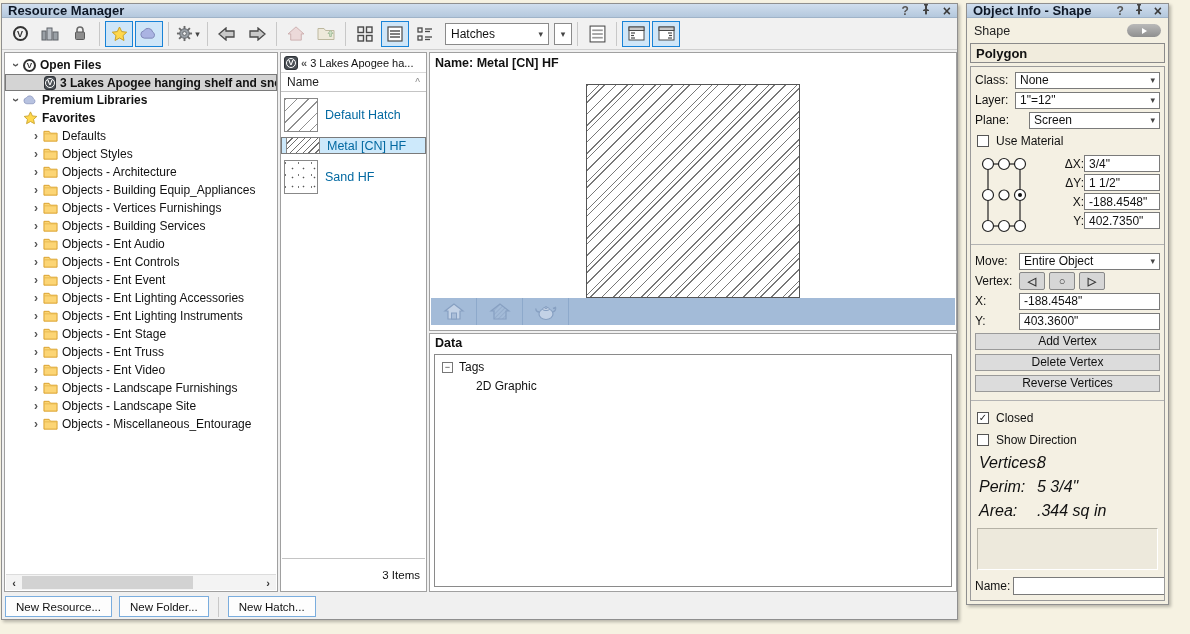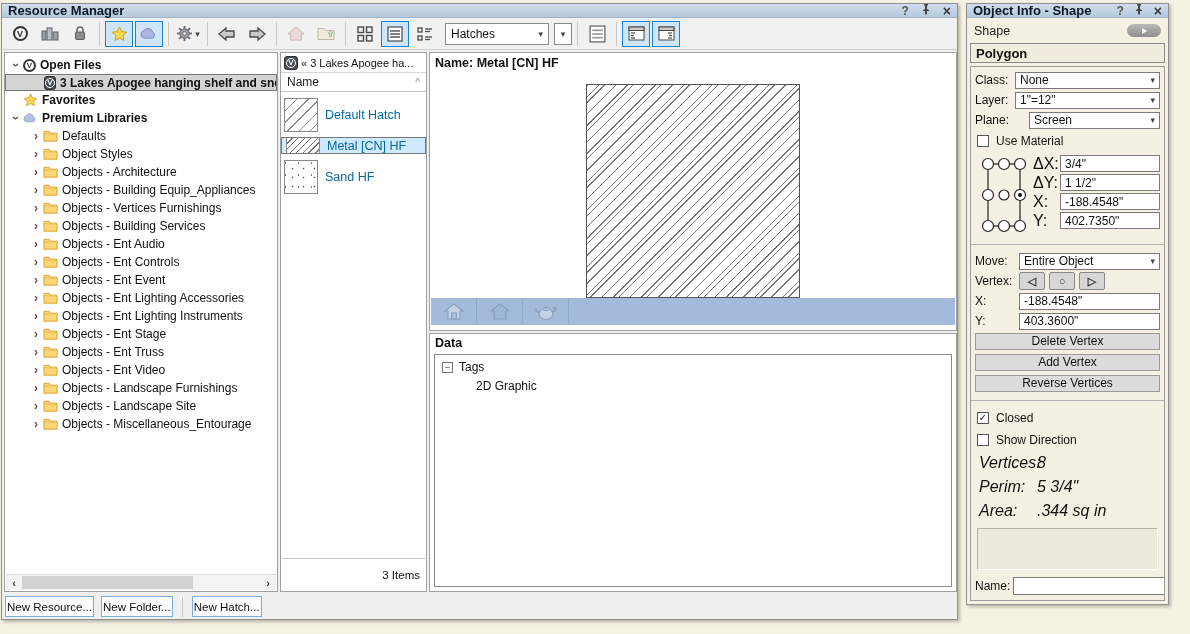--- a/index.html
+++ b/index.html
@@ -66,21 +66,21 @@
   .pv-sep { width:1px; height:27px; background:#8da9cb; }
 
   .data-panel { left:427px; top:283px; width:528px; bottom:2px; }
   .data-title { padding:2px 5px; font-weight:bold; font-size:12.5px; }
   .data-inner { position:absolute; left:4px; right:4px; top:20px; bottom:4px; border:1px solid #8a8a8a; background:#fff; padding:5px 7px; }
   .tagrow { display:flex; align-items:center; gap:6px; font-size:12px; }
   .minusbox { width:11px; height:11px; border:1px solid #777; display:inline-flex; align-items:center; justify-content:center; font-size:9px; line-height:1; color:#333; background:#fff; }
   .tagchild { margin:5px 0 0 34px; font-size:12px; }
 
   .rm-footer { height:25px; flex:0 0 auto; display:flex; align-items:center; padding:0 3px; gap:7px; background:#f0f0f0; }
-  .fbtn { height:21px; padding:0 1px; background:#fdfdfd; border:1px solid #7aadde; font-size:11.5px; display:flex; align-items:center; font-family:"Liberation Sans",sans-serif; }
+  .fbtn { height:21px; padding:0 10px; background:#fdfdfd; border:1px solid #7aadde; font-size:11.5px; display:flex; align-items:center; font-family:"Liberation Sans",sans-serif; }
   .fsep { width:1px; height:20px; background:#c8c8c8; margin:0 2px; }
 
   
   .oi { left:966px; top:3px; width:203px; height:602px; background:#f4f0e2; }
   .shape-row { height:25px; display:flex; align-items:center; padding:0 7px; flex:0 0 auto; }
   .shape-row .lbl { font-size:12.5px; color:#222; }
   .pill { margin-left:auto; width:34px; height:13px; border-radius:7px; background:linear-gradient(#b9b9b9,#8f8f8f); display:flex; align-items:center; justify-content:center; }
   .pill .tri { width:0; height:0; border-left:5px solid #fff; border-top:3.5px solid transparent; border-bottom:3.5px solid transparent; }
   .poly-head { margin:0 3px 3px; border:1px solid #8a8a8a; background:#f1ecdd; height:20px; display:flex; align-items:center; padding:0 5px; font-weight:bold; font-size:13px; flex:0 0 auto; }
   .oi-box { margin:0 3px 3px; border:1px solid #9a9a9a; background:#f4f0e3; flex:1; display:flex; flex-direction:column; overflow:hidden; padding-top:3px; }
@@ -89,21 +89,21 @@
   .flab.w44 { width:44px; flex:0 0 44px; }
   .sel, .fld { flex:1; height:17px; border:1px solid #7a7a7a; background:#fff; display:flex; align-items:center; padding:0 4px; font-size:12px; white-space:nowrap; overflow:hidden; }
   .row-plane .sel { margin-left:14px; }
   .cbrow { display:flex; align-items:center; margin:4px 6px; flex:0 0 auto; }
   .cbx { width:12px; height:12px; border:1px solid #555; background:#fff; display:inline-flex; align-items:center; justify-content:center; font-size:10px; line-height:1; margin-right:7px; color:#222; flex:0 0 12px; }
   .cbx.checked::before { content:"✓"; }
   .cblab { font-size:12px; }
   .pos-sec { display:flex; margin:3px 4px 3px 8px; flex:0 0 auto; }
   .pos-fields { flex:1; margin-left:4px; }
   .pos-frow { display:flex; align-items:center; margin-bottom:2px; height:17px; }
-  .plab { width:27px; flex:0 0 27px; text-align:left; font-size:16px; }
+  .plab { width:27px; flex:0 0 27px; text-align:right; font-size:12px;margin-left:24px; }
   .hdiv { border-top:1px solid #b3b3b3; margin:6px 0; flex:0 0 auto; }
   .vbtn { width:26px; height:18px; background:#d6d6d6; border:1px solid #888; border-radius:2px; display:flex; align-items:center; justify-content:center; margin-right:4px; font-size:11px; color:#333; font-weight:bold; }
   .obtn { display:block; margin:2px 4px; height:17px; background:#dcdcdc; border:1px solid #9a9a9a; font-size:12px; text-align:center; line-height:15px; flex:0 0 auto; }
   .srow { display:flex; margin:3px 8px; font-size:16px; flex:0 0 auto;font-style:italic; }
   .slab { width:58px; flex:0 0 58px; }
   .inset { flex:1; margin:5px 6px; border:1px solid #b5b2a6; border-right-color:#fff; border-bottom-color:#fff; background:#ede9dc; min-height:30px; }
   .name-row { display:flex; align-items:center; margin:2px 4px 5px; flex:0 0 auto; }
   .name-row .flab { width:38px; flex:0 0 38px; }
   .name-row input { flex:1; height:18px; border:1px solid #7a7a7a; font-family:"Liberation Sans",sans-serif; font-size:12px; padding:0 3px; }
 </style>
@@ -275,32 +275,32 @@
             <span class="tlabel">Open Files</span>
           </div>
           <div class="tree-row sel bold" style="padding-left: 24px;">
             <span class="chev"></span>
             <span class="ic-vwfile">
               <i>V</i>
             </span>
             <span class="tlabel">3 Lakes Apogee hanging shelf and sne</span>
           </div>
           <div class="tree-row bold" style="padding-left: 4px;">
+            <span class="chev exp">›</span>
+            <svg class="ic14" viewBox="0 0 20 14">
+              <path d="M5 12a4 4 0 01-.6-7.9A5.2 5.2 0 0114 5.5 3.5 3.5 0 0113.5 12z" fill="#b7c2e0" stroke="#8a94bd"></path>
+            </svg>
+            <span class="tlabel">Premium Libraries</span>
+          </div>
+          <div class="tree-row bold" style="padding-left: 4px;">
             <span class="chev"></span>
             <svg class="ic14" viewBox="0 0 16 16">
               <path d="M8 1l2.2 4.6 5 .6-3.7 3.4 1 4.9L8 12l-4.5 2.5 1-4.9L.8 6.2l5-.6z" fill="#ffd84d" stroke="#c8a02a"></path>
             </svg>
             <span class="tlabel">Favorites</span>
-          </div>
-          <div class="tree-row bold" style="padding-left: 4px;">
-            <span class="chev exp">›</span>
-            <svg class="ic14" viewBox="0 0 20 14">
-              <path d="M5 12a4 4 0 01-.6-7.9A5.2 5.2 0 0114 5.5 3.5 3.5 0 0113.5 12z" fill="#b7c2e0" stroke="#8a94bd"></path>
-            </svg>
-            <span class="tlabel">Premium Libraries</span>
           </div>
           <div class="tree-row" style="padding-left: 24px;">
             <span class="chev">›</span>
             <svg class="ic14" viewBox="0 0 16 13">
               <path d="M1 1.5h5.5L8 3.5h7v8.5H1z" fill="#fcd575" stroke="#d99f2b"></path>
               <path d="M1 4.2h14" stroke="#e8b94e" fill="none"></path>
             </svg>
             <span class="tlabel">Defaults</span>
           </div>
           <div class="tree-row" style="padding-left: 24px;">
@@ -631,22 +631,22 @@
     </div>
     <div class="frow">
       <span class="flab w44">X:</span>
       <span class="fld">-188.4548"</span>
     </div>
     <div class="frow">
       <span class="flab w44">Y:</span>
       <span class="fld">403.3600"</span>
     </div>
 
+    <span class="obtn">Add Vertex</span>
     <span class="obtn">Delete Vertex</span>
-    <span class="obtn">Add Vertex</span>
     <span class="obtn">Reverse Vertices</span>
 
     <div class="hdiv"></div>
 
     <div class="cbrow">
       <span class="cbx checked"></span>
       <span class="cblab">Closed</span>
     </div>
     <div class="cbrow">
       <span class="cbx"></span>

